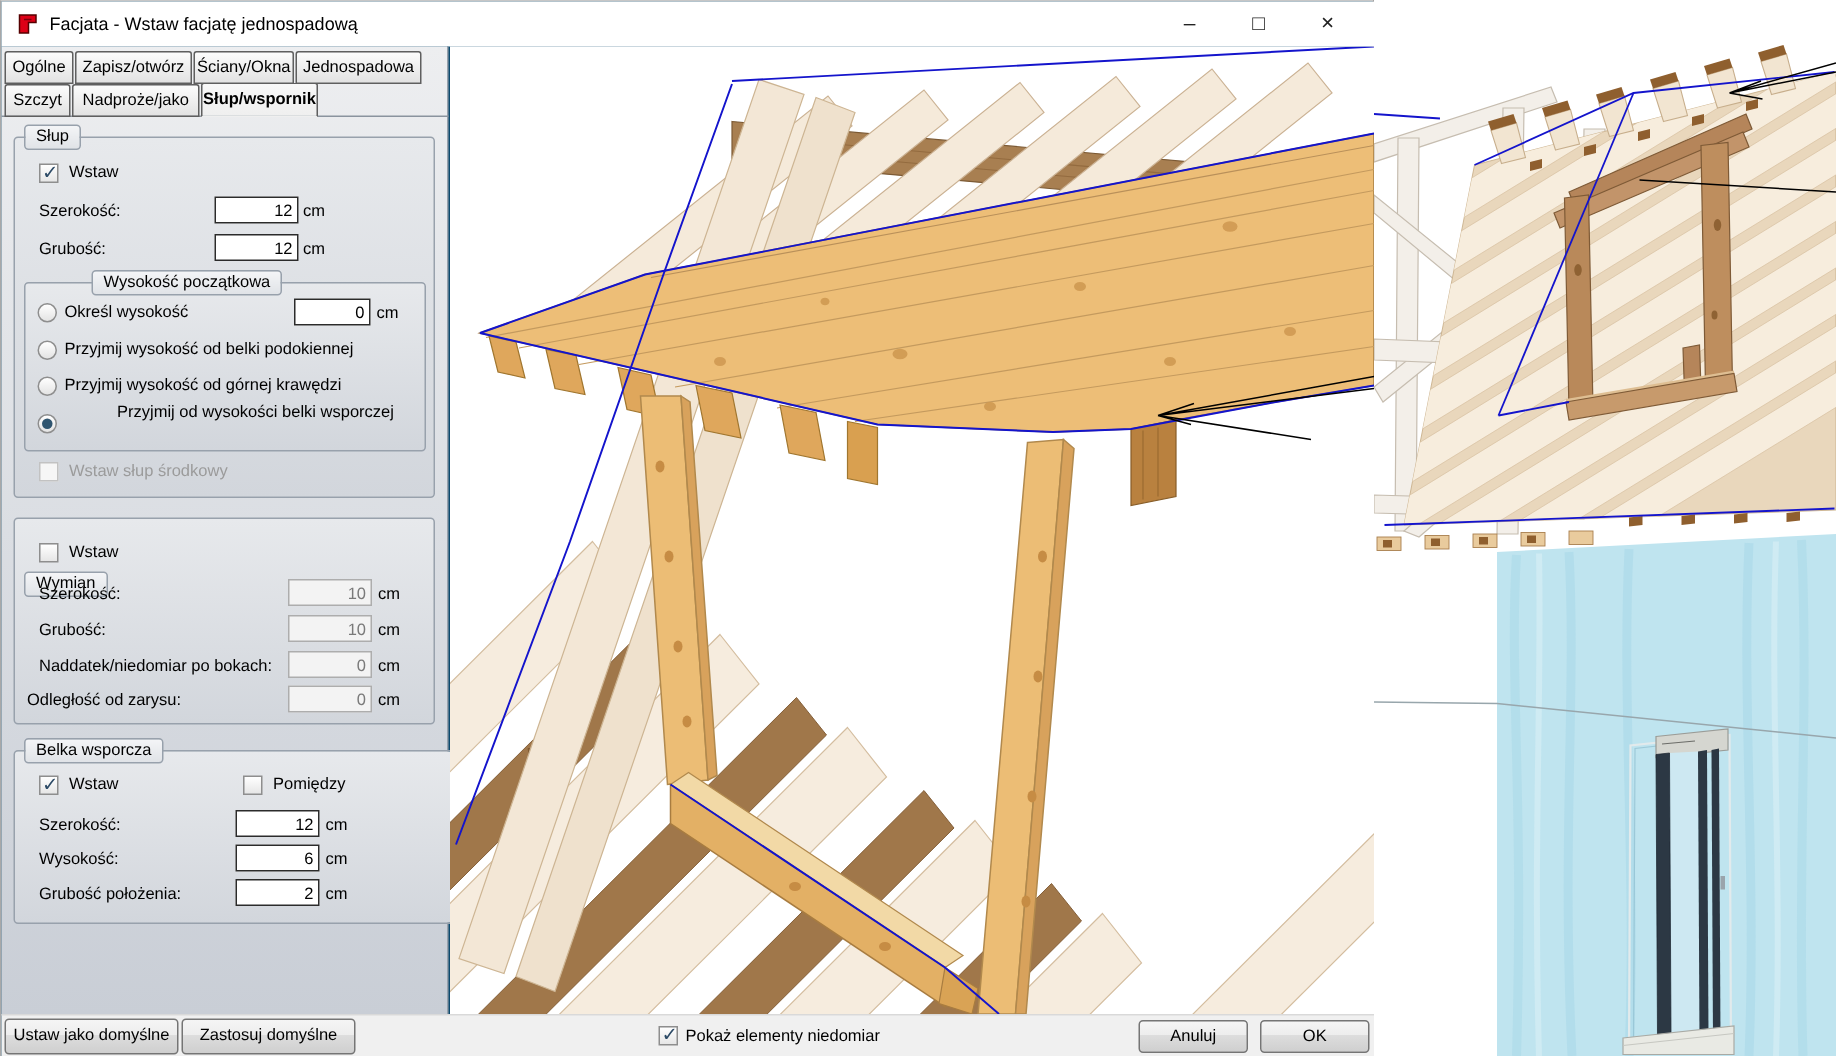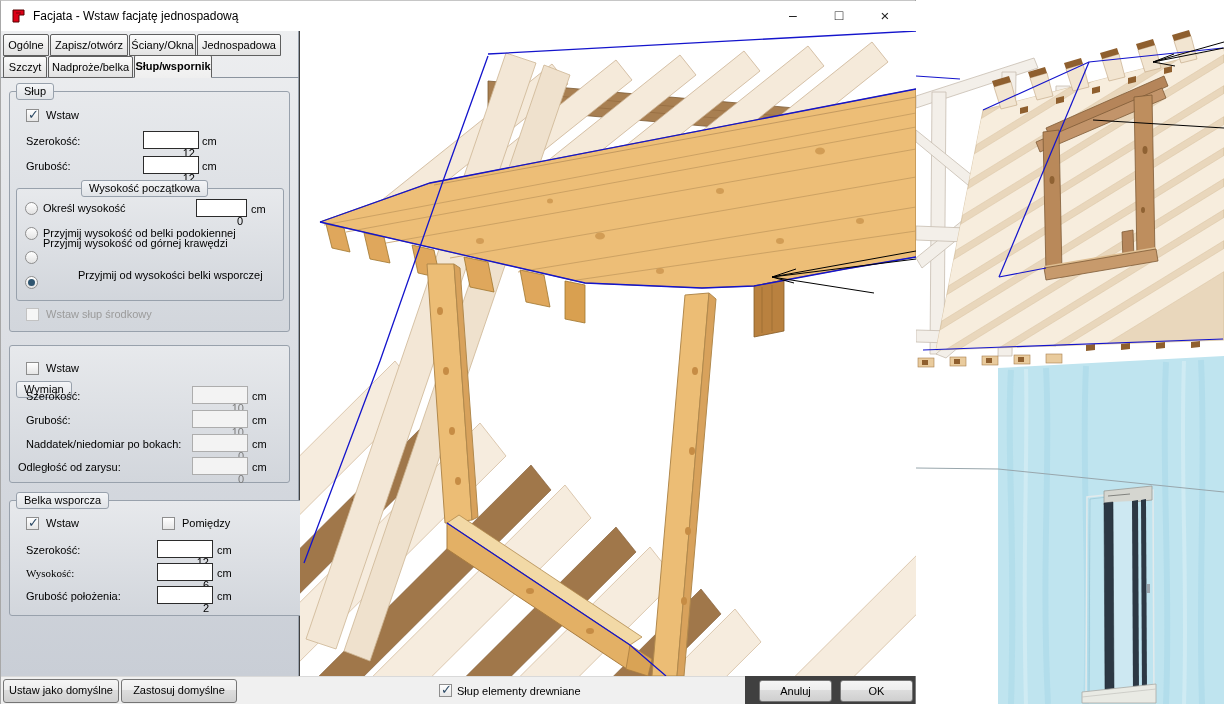--- a/index.html
+++ b/index.html
@@ -4,21 +4,21 @@
 <style>
   * { margin:0; padding:0; box-sizing:border-box; }
   html,body { width:1224px; height:704px; overflow:hidden; }
   body { font-family:"Liberation Sans","DejaVu Sans",sans-serif; font-size:11px; color:#000; background:#fff; }
   #app { position:relative; width:1224px; height:704px; }
 
   
   #bgview { position:absolute; left:916px; top:0; width:308px; height:704px; background:#fff; }
 
   
-  #dialog { position:absolute; left:0; top:0; width:916px; height:704px; background:#404040;
+  #dialog { position:absolute; left:0; top:0; width:916px; height:704px; background:#0c4a6e;
             border-right:1px solid #7F7F7F; border-left:1px solid #A8A8A8; border-top:1px solid #C6C6C6; }
   .titlebar { position:absolute; left:0; top:0; width:915px; height:30px; background:#fff; }
   .title-text { position:absolute; left:32px; top:8px; font-size:12px; white-space:nowrap; }
   .app-icon { position:absolute; left:10px; top:7px; width:16px; height:16px; }
   .winbtn { position:absolute; top:0; width:44px; height:29px; text-align:center; line-height:29px; font-size:14px; color:#222; cursor:default; }
   #btn-min { left:770px; } #btn-max { left:816px; } #btn-close { left:862px; font-size:15px; }
 
   
   .leftcol { position:absolute; left:0; top:30px; width:298px; height:645px;
              background:linear-gradient(#EDEEF0, #C9CED6); border-right:1px solid #98A1AC; }
@@ -27,34 +27,34 @@
          background:linear-gradient(#FCFCFC,#E2E2E2); text-align:center; line-height:20px; white-space:nowrap; overflow:hidden; }
   .tab.active { font-weight:bold; background:linear-gradient(#F8F8F8,#EFEFEF); height:23px; border-bottom:1px solid #EFEFEF; z-index:2; }
 
   .grp { position:absolute; border:1px solid #98A1AC; border-radius:3px;
          background:linear-gradient(#E7E9EC,#D2D6DC); }
   .grp-cap { position:absolute; top:-9px; height:17px; line-height:15px; border:1px solid #98A1AC; border-radius:3px;
              background:linear-gradient(#F4F5F7,#E0E3E7); padding:0 7px; white-space:nowrap; }
   .lbl { position:absolute; white-space:nowrap; }
   .lbl.dis { color:#9B9B9B; }
   .tf { position:absolute; height:18px; background:#fff; border:1px solid #2B2B2B; text-align:right;
-        padding:14px 3px 0 0; line-height:14px; }
+        padding:2px 3px 0 0; line-height:14px; }
   .tf.dis { background:#F3F3F3; border-color:#ADADAD; color:#7A7A7A; }
   .cb { position:absolute; width:13px; height:13px; border:1px solid #8E8E8E; background:linear-gradient(#FFFFFF,#E6E6E6); }
   .cb.checked::after { content:"✓"; position:absolute; left:1px; top:-3px; font-size:13px; font-weight:bold; color:#2C4A66; }
   .cb.dis { border-color:#C2C2C2; background:#F6F6F6; }
   .radio { position:absolute; width:13px; height:13px; border:1px solid #8E8E8E; border-radius:50%;
            background:linear-gradient(#FFFFFF,#E3E3E3); }
   .radio.sel::after { content:""; position:absolute; left:2px; top:2px; width:7px; height:7px; border-radius:50%; background:#2F5570; }
 
   
   .preview { position:absolute; left:299px; top:30px; width:616px; height:645px; background:#fff; overflow:hidden; }
 
   
-  .footer { position:absolute; left:0; top:675px; width:744px; height:29px; background:#F0F0F0; border-top:1px solid #D9D9D9; }
+  .footer { position:absolute; left:0; top:675px; width:915px; height:29px; background:#F0F0F0; border-top:1px solid #D9D9D9; }
   .btn { position:absolute; border:1px solid #757575; border-radius:3px; text-align:center;
          background:linear-gradient(#F5F5F5 0%,#EDEDED 45%,#DDDDDD 46%,#CFCFCF 100%); line-height:21px; white-space:nowrap; }
 </style>
 </head>
 <body>
 
 <div id="app">
 
   <div id="bgview">
     <svg width="308" height="704" viewBox="0 0 308 704">
@@ -198,44 +198,44 @@
 
     <div class="leftcol">
       <div class="tabline"></div>
 
       <div class="tab" style="left:2px;top:3px;width:46px;">Ogólne</div>
       <div class="tab" style="left:49px;top:3px;width:78px;">Zapisz/otwórz</div>
       <div class="tab" style="left:128px;top:3px;width:67px;">Ściany/Okna</div>
       <div class="tab" style="left:196px;top:3px;width:84px;">Jednospadowa</div>
 
       <div class="tab" style="left:2px;top:25px;width:44px;">Szczyt</div>
-      <div class="tab" style="left:47px;top:25px;width:85px;">Nadproże/belka</div>
+      <div class="tab" style="left:47px;top:25px;width:85px;">Nadproże/jako</div>
       <div class="tab active" style="left:133px;top:24px;width:78px;">Słup/wspornik</div>
 
       <div class="grp" style="left:8px;top:60px;width:281px;height:241px;">
         <div class="grp-cap" style="left:6px;">Słup</div>
         <span class="cb checked" style="left:16px;top:17px;"></span>
         <span class="lbl" style="left:36px;top:17px;">Wstaw</span>
         <span class="lbl" style="left:16px;top:43px;">Szerokość:</span>
         <div class="tf" style="left:133px;top:39px;width:56px;">12</div>
         <span class="lbl" style="left:192px;top:43px;">cm</span>
         <span class="lbl" style="left:16px;top:68px;">Grubość:</span>
         <div class="tf" style="left:133px;top:64px;width:56px;">12</div>
         <span class="lbl" style="left:192px;top:68px;">cm</span>
 
         <div class="grp" style="left:6px;top:96px;width:268px;height:113px;">
-          <div class="grp-cap" style="left:64px;">Wysokość początkowa</div>
+          <div class="grp-cap" style="left:44px;">Wysokość początkowa</div>
           <span class="radio" style="left:8px;top:13px;"></span>
           <span class="lbl" style="left:26px;top:13px;">Określ wysokość</span>
           <div class="tf" style="left:179px;top:10px;width:51px;">0</div>
           <span class="lbl" style="left:234px;top:14px;">cm</span>
           <span class="radio" style="left:8px;top:38px;"></span>
           <span class="lbl" style="left:26px;top:38px;">Przyjmij wysokość od belki podokiennej</span>
           <span class="radio" style="left:8px;top:62px;"></span>
-          <span class="lbl" style="left:26px;top:48px;">Przyjmij wysokość od górnej krawędzi</span>
+          <span class="lbl" style="left:26px;top:62px;">Przyjmij wysokość od górnej krawędzi</span>
           <span class="radio sel" style="left:8px;top:87px;"></span>
           <span class="lbl" style="left:26px;top:80px;padding-left:35px;">Przyjmij od wysokości belki wsporczej</span>
         </div>
 
         <span class="cb dis" style="left:16px;top:216px;"></span>
         <span class="lbl dis" style="left:36px;top:216px;">Wstaw słup środkowy</span>
       </div>
 
       <div class="grp" style="left:8px;top:314px;width:281px;height:138px;">
         <div class="grp-cap" style="left:6px;margin-top:44px;">Wymian</div>
@@ -257,21 +257,21 @@
 
       <div class="grp" style="left:8px;top:469px;width:319px;height:116px;">
         <div class="grp-cap" style="left:6px;">Belka wsporcza</div>
         <span class="cb checked" style="left:16px;top:16px;"></span>
         <span class="lbl" style="left:36px;top:16px;">Wstaw</span>
         <span class="cb" style="left:152px;top:16px;"></span>
         <span class="lbl" style="left:172px;top:16px;">Pomiędzy</span>
         <span class="lbl" style="left:16px;top:43px;">Szerokość:</span>
         <div class="tf" style="left:147px;top:39px;width:56px;">12</div>
         <span class="lbl" style="left:207px;top:43px;">cm</span>
-        <span class="lbl" style="left:16px;top:66px;font-family:Liberation Serif, serif;">Wysokość:</span>
+        <span class="lbl" style="left:16px;top:66px;">Wysokość:</span>
         <div class="tf" style="left:147px;top:62px;width:56px;">6</div>
         <span class="lbl" style="left:207px;top:66px;">cm</span>
         <span class="lbl" style="left:16px;top:89px;">Grubość położenia:</span>
         <div class="tf" style="left:147px;top:85px;width:56px;">2</div>
         <span class="lbl" style="left:207px;top:89px;">cm</span>
       </div>
     </div>
 
     <div class="preview">
       <svg width="616" height="645" viewBox="0 0 616 645">
@@ -369,19 +369,19 @@
         <g stroke="#000000" stroke-width="1" fill="none">
           <path d="M472,246 L616,228 M472,246 L616,220 M472,246 L574,262 M472,246 L496,238 M472,246 L494,252"></path>
         </g>
       </svg>
     </div>
 
     <div class="footer">
       <div class="btn" style="left:2px;top:2px;width:116px;height:24px;">Ustaw jako domyślne</div>
       <div class="btn" style="left:120px;top:2px;width:116px;height:24px;">Zastosuj domyślne</div>
       <span class="cb checked" style="left:438px;top:7px;"></span>
-      <span class="lbl" style="left:456px;top:8px;">Słup elementy drewniane</span>
+      <span class="lbl" style="left:456px;top:8px;">Pokaż elementy niedomiar</span>
       <div class="btn" style="left:758px;top:3px;width:73px;height:22px;">Anuluj</div>
       <div class="btn" style="left:839px;top:3px;width:73px;height:22px;">OK</div>
     </div>
 
   </div>
 </div>
 
 </body></html>

